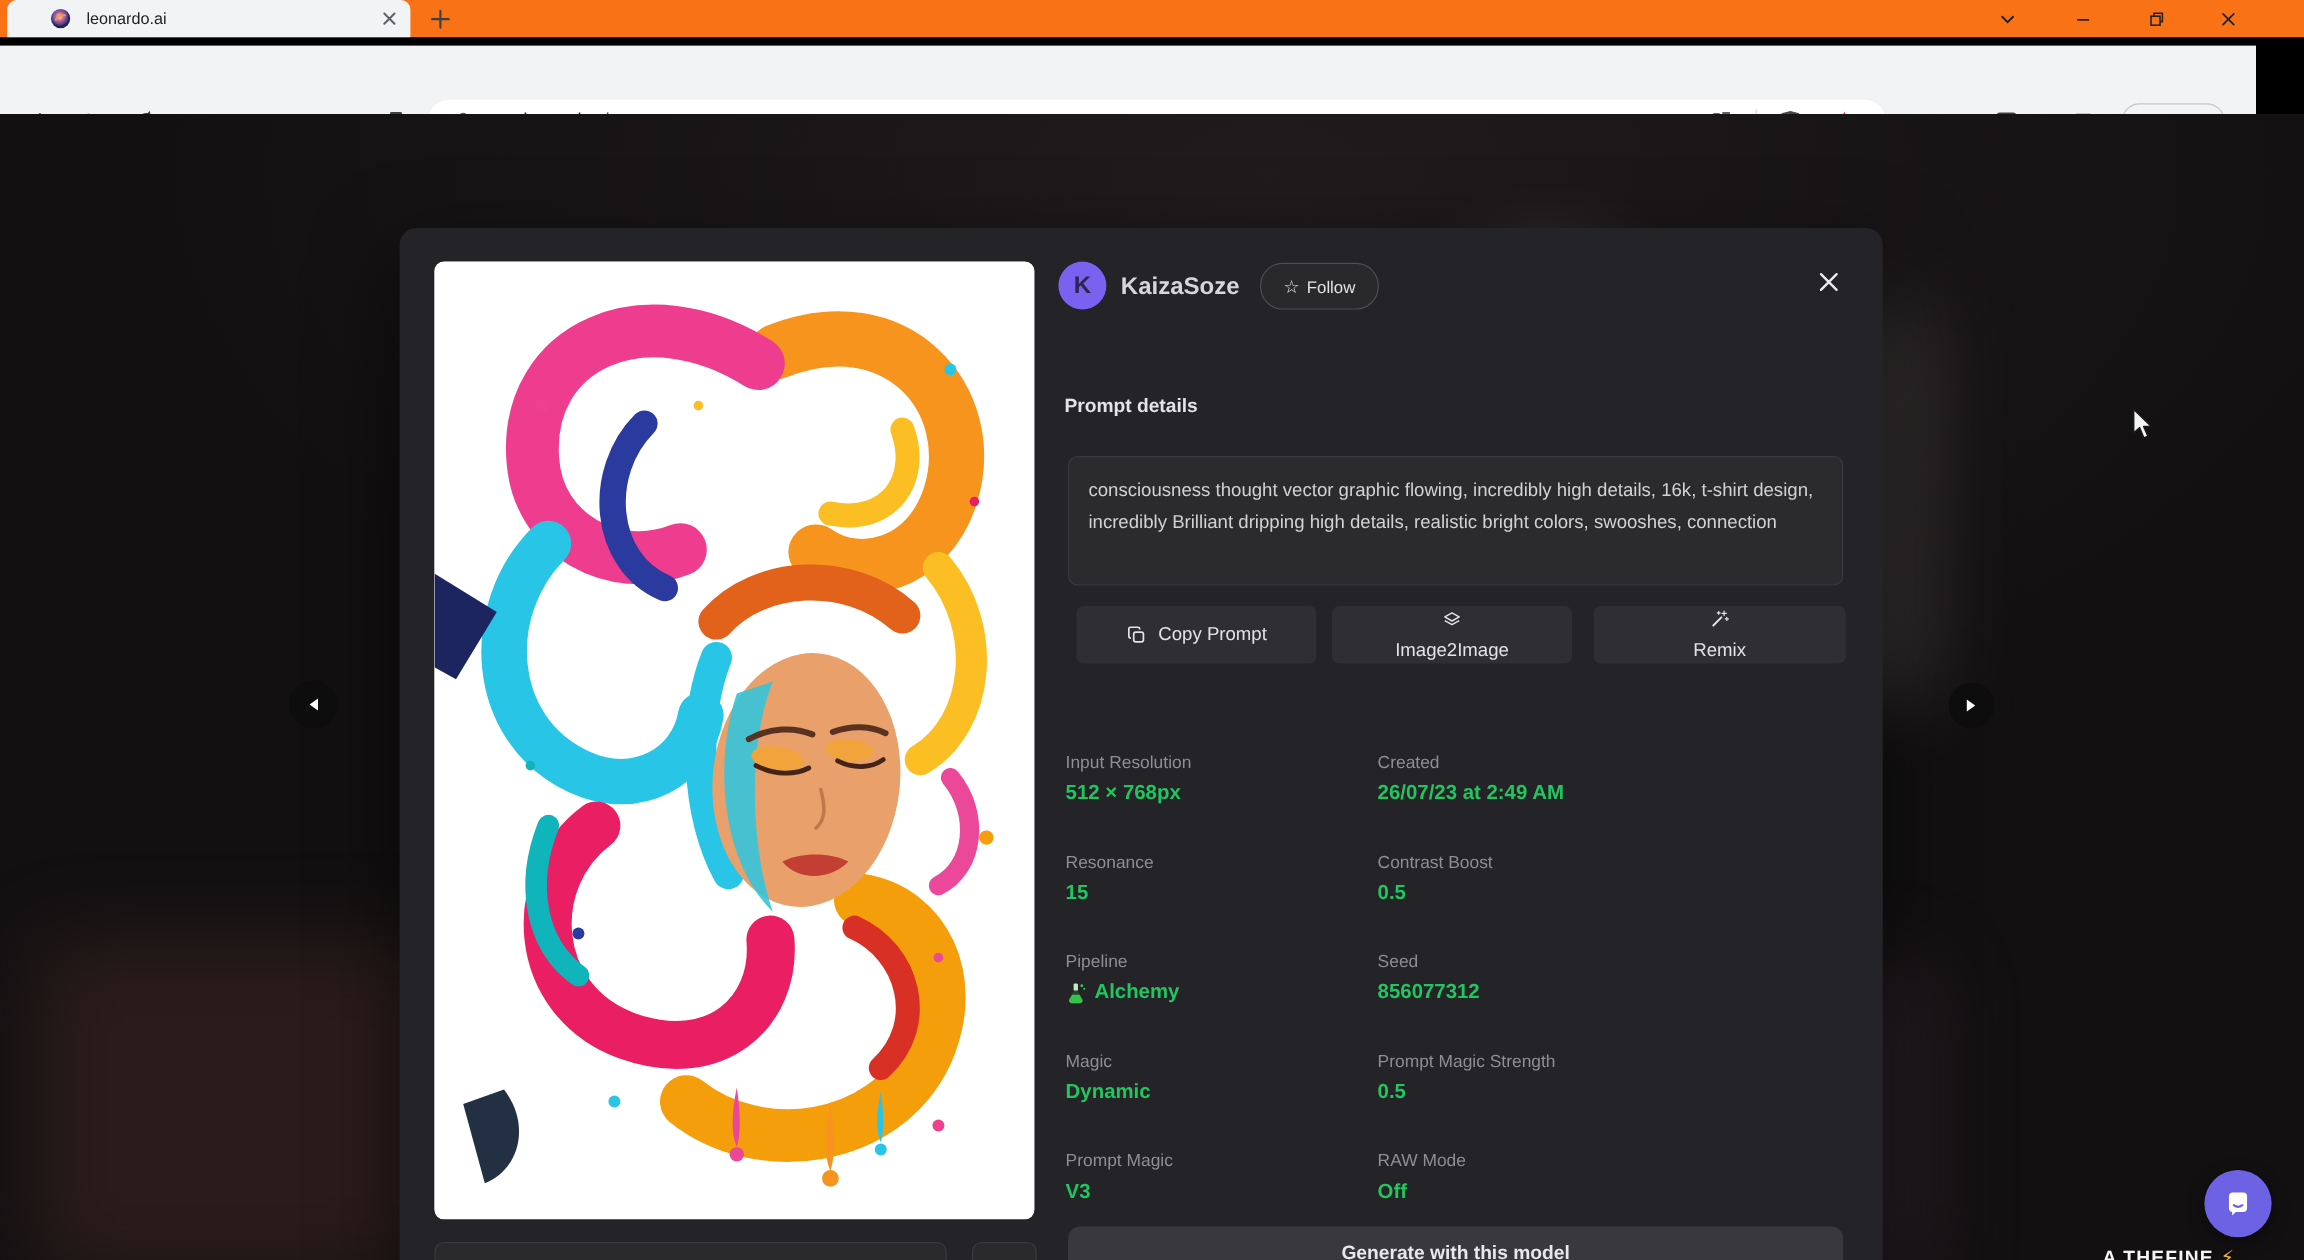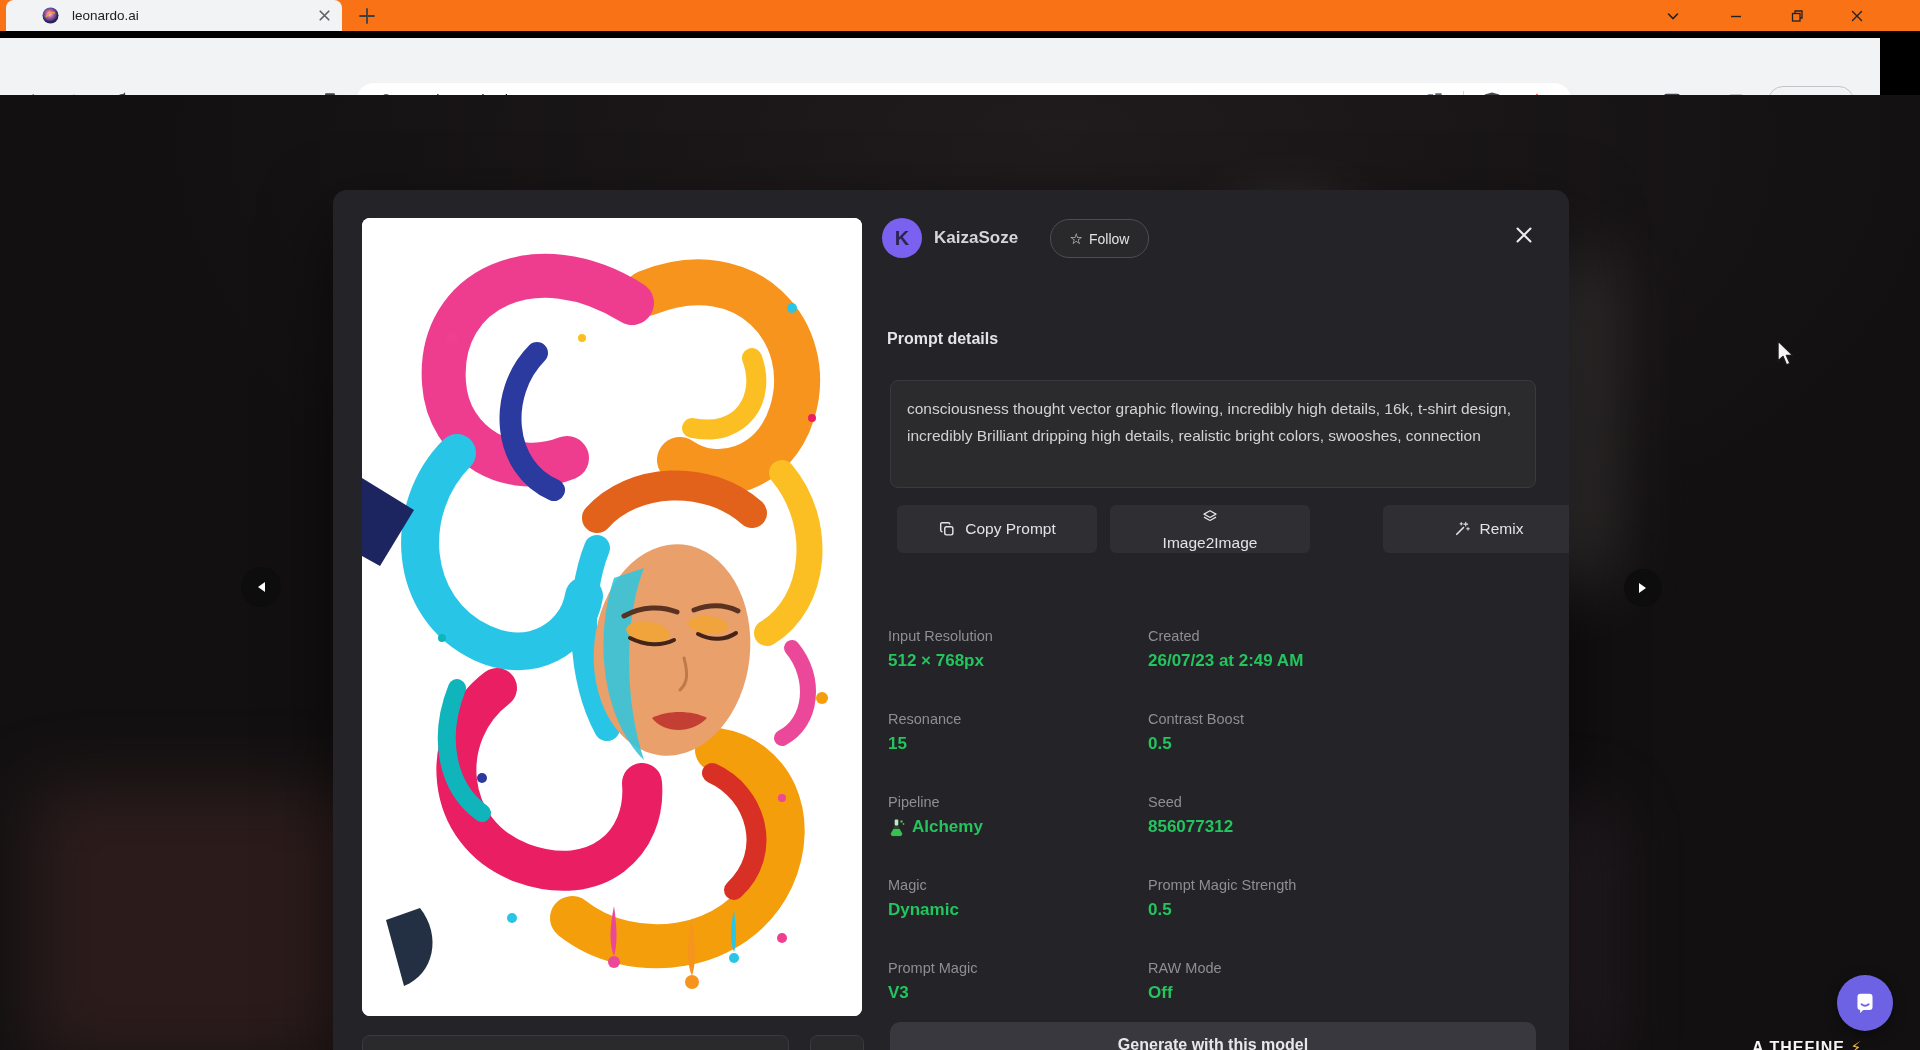--- a/index.html
+++ b/index.html
@@ -28,34 +28,34 @@
            background:radial-gradient(1300px 700px at 55% 5%,#201b1c,#121011 72%);}
   .blob{filter:blur(34px);border-radius:18px;}
   
   #modal{left:333px;top:190px;width:1236px;height:880px;background:#242327;
          border-radius:14px;overflow:hidden;box-shadow:0 24px 70px rgba(0,0,0,.55);}
   #artbox{left:29px;top:28px;width:500px;height:798px;border-radius:8px;overflow:hidden;background:#fff;}
   #underbar{left:29px;top:845px;width:425px;height:40px;background:#2a292c;border:1px solid #3a393d;border-radius:8px;}
   #undersq{left:477px;top:845px;width:52px;height:40px;background:#2a292c;border:1px solid #3a393d;border-radius:8px;}
   .avatar{left:549px;top:28px;width:40px;height:40px;border-radius:50%;background:#7b61f0;
           display:flex;align-items:center;justify-content:center;color:#2c2650;font-size:20px;font-weight:bold;}
-  .uname{left:601px;top:38px;font-size:17px;font-weight:bold;color:#d6d6d8;}
+  .uname{left:601px;top:38px;font-size:20px;font-weight:bold;color:#d6d6d8;}
   .followbtn{left:717px;top:29px;width:97px;height:37px;border:1px solid #4e4d52;border-radius:19px;
              display:flex;align-items:center;justify-content:center;gap:6px;color:#e3e3e5;font-size:14px;background:#29282b;}
   .star{font-size:15px;color:#e3e3e5;}
   .mclose{left:1178px;top:32px;width:26px;height:26px;display:flex;align-items:center;justify-content:center;}
   .mtitle{left:552px;top:80px;width:660px;font-size:26px;font-weight:bold;color:#eeeeef;letter-spacing:-.2px;}
   .phead{left:554px;top:140px;font-size:16px;font-weight:bold;color:#e4e4e6;}
   .pbox{left:557px;top:190px;width:646px;height:108px;background:#2b2a2d;border:1px solid #3a393d;border-radius:8px;
         box-sizing:border-box;padding:14px 16px;font-size:15.5px;line-height:27px;color:#d2d2d4;}
   .actbtn{top:315px;height:48px;background:#2f2e32;border-radius:6px;display:flex;align-items:center;
           justify-content:center;gap:9px;color:#e3e3e5;font-size:15.5px;}
   #btn-copy{left:564px;width:200px;}
   #btn-i2i{left:777px;width:200px;flex-direction:column;}
-  #btn-remix{left:1050px;width:210px;}
+  #btn-remix{left:995px;width:210px;flex-direction:column;}
   #dgrid{left:555px;top:438px;width:650px;display:grid;grid-template-columns:260px 1fr;
          grid-auto-rows:51px;row-gap:32px;}
   .dlabel{font-size:14.5px;color:#8e8e93;}
   .dvalue{font-size:17px;font-weight:bold;color:#22c55e;margin-top:7px;display:flex;align-items:center;gap:7px;}
   #genbtn{left:557px;top:832px;width:646px;height:48px;background:#39383e;border-radius:10px;
           display:flex;align-items:flex-start;justify-content:center;color:#e8e8ea;font-size:16px;font-weight:bold;
           padding-top:14px;box-sizing:border-box;}
   
   .navcirc{width:40px;height:40px;border-radius:50%;background:#0d0d0e;display:flex;align-items:center;
            justify-content:center;color:#fff;font-size:12px;}

